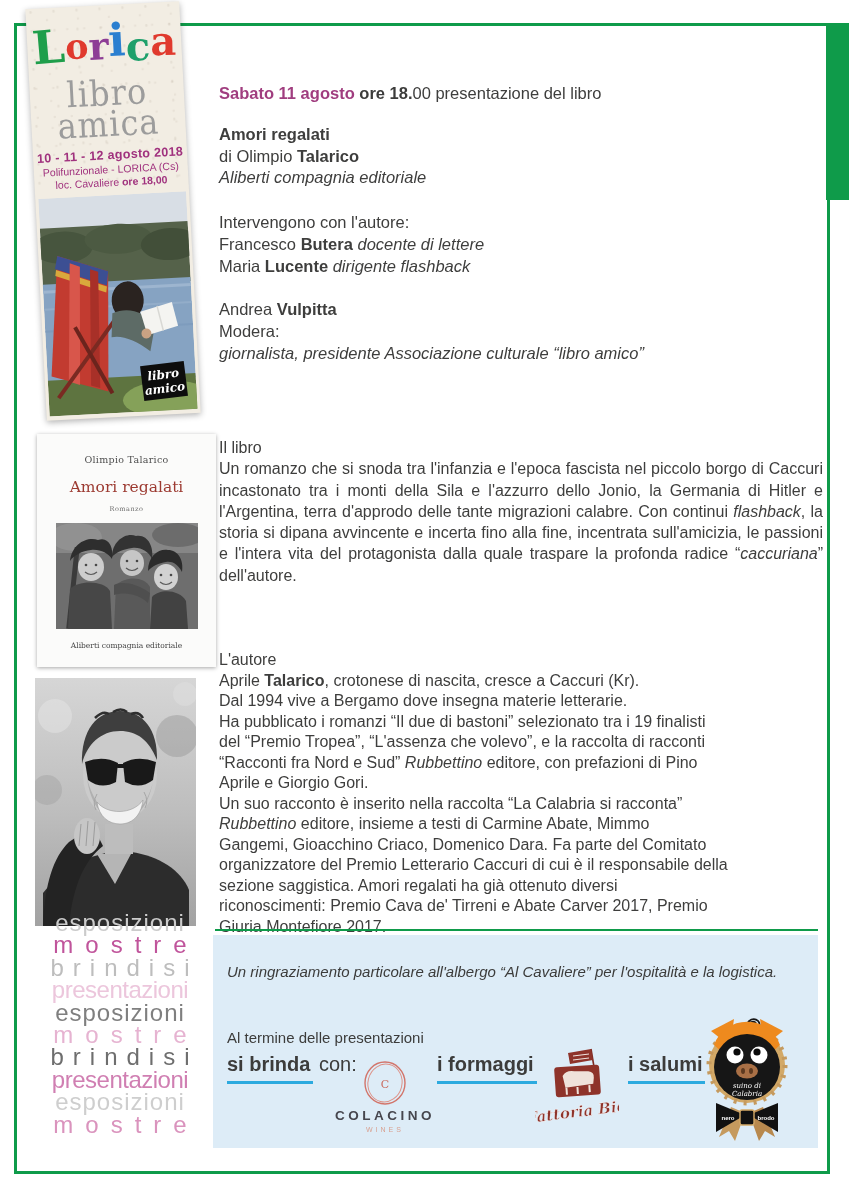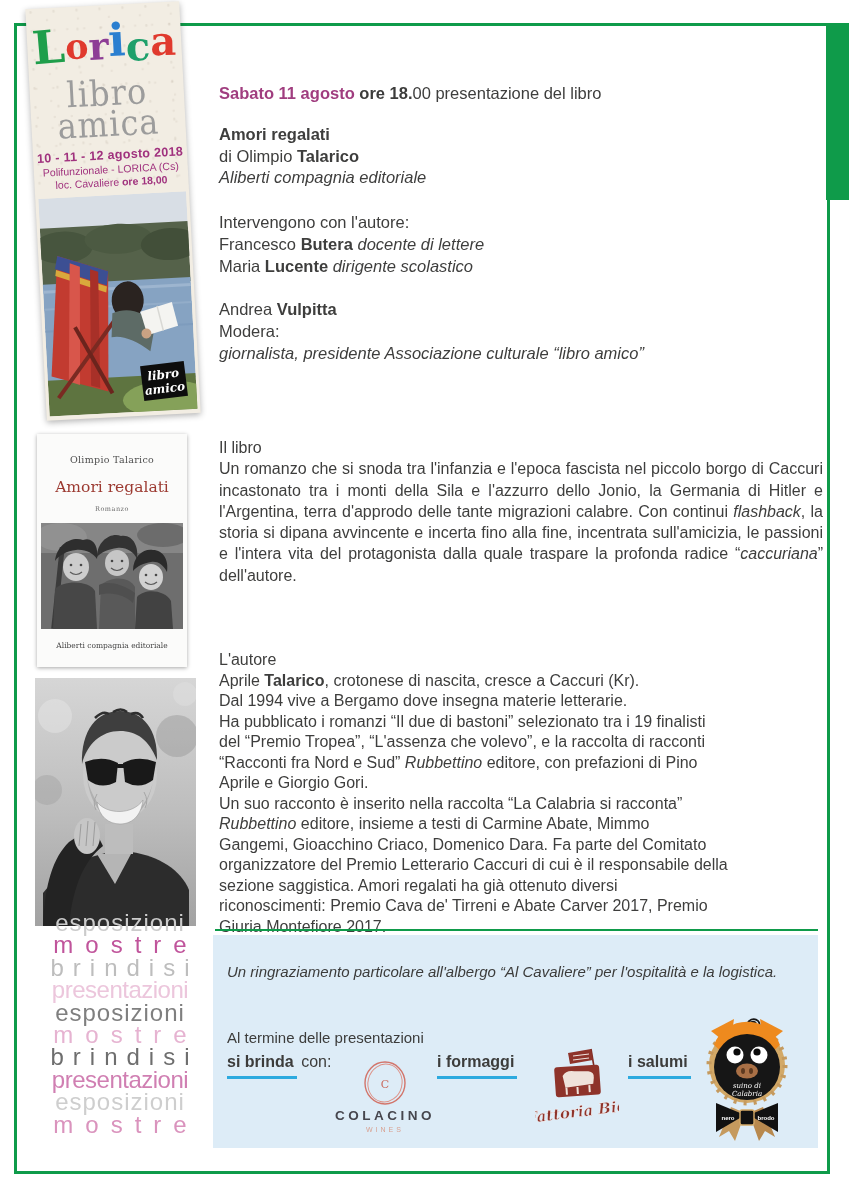--- a/index.html
+++ b/index.html
@@ -41,21 +41,21 @@
     line-height:31px; transform:scaleY(1.1); letter-spacing:1px;
   }
   .poster-dates { margin-top:9px; color:#a0327e; line-height:13.5px; }
   .pd1 { font-size:12.5px; font-weight:bold; letter-spacing:.3px; }
   .pd2, .pd3 { font-size:10.5px; }
   .pd3 b { font-weight:bold; }
   .poster-photo { position:absolute; left:3px; bottom:4px; width:148px; height:218px; }
 
   
   .cover {
-    left:37px; top:434px; width:150px; height:233px;
+    left:37px; top:434px; width:179px; height:233px;
     background:#fbfbfa; box-shadow:0 1px 4px rgba(0,0,0,.35);
     text-align:center; font-family:"DejaVu Serif", serif;
   }
   .cov-author { margin-top:20px; font-size:9.5px; color:#4f4f4f; letter-spacing:.3px; }
   .cov-title  { margin-top:13px; font-size:15.5px; color:#9c3a31; }
   .cov-genre  { margin-top:9px;  font-size:6.5px; color:#6a6a6a; letter-spacing:.5px; }
   .cov-photo  { display:block; margin:10px auto 0 auto; width:142px; height:106px; }
   .cov-pub    { margin-top:12px; font-size:7.5px; color:#454545; }
 
   
@@ -87,21 +87,21 @@
   .about-book p { text-align:justify; }
   .about-author { top:650px; font-size:16px; line-height:20.5px; }
 
   .hr-green { left:215px; top:929px; width:603px; height:2px; background:#0f9b4a; }
 
   
   .bluebox { left:213px; top:935px; width:605px; height:213px; background:#ddecf7; }
   .thanks { position:absolute; left:14px; top:28px; width:580px;
             font-style:italic; font-size:15px; color:#3c3c3b; }
   .after  { position:absolute; left:14px; top:94px; font-size:15px; color:#3c3c3b; }
-  .blabel { position:absolute; font-size:16px; color:#3c3c3b; }
+  .blabel { position:absolute; font-size:20px; color:#3c3c3b; }
   .lbl-brinda   { left:14px;  top:118px; }
   .lbl-formaggi { left:224px; top:118px; }
   .lbl-salumi   { left:415px; top:118px; }
   .ul { display:inline-block; border-bottom:3px solid #2caadf; padding:0 3px 5px 0; font-weight:bold; }
   .logo-colacino { position:absolute; left:112px; top:124px; }
   .logo-fattoria { position:absolute; left:322px; top:110px; }
   .logo-pig      { position:absolute; left:488px; top:76px; }
 </style>
 </head>
 <body>
@@ -245,21 +245,21 @@
 
   <div class="abs rc titleblk">
     <div class="bld">Amori regalati</div>
     <div><span>di Olimpio </span><span class="bld">Talarico</span></div>
     <div class="ital">Aliberti compagnia editoriale</div>
   </div>
 
   <div class="abs rc speakers">
     <div>Intervengono con l'autore:</div>
     <div><span>Francesco </span><span class="bld">Butera</span><span class="ital"> docente di lettere</span></div>
-    <div><span>Maria </span><span class="bld">Lucente</span><span class="ital"> dirigente scolastico</span></div>
+    <div><span>Maria </span><span class="bld">Lucente</span><span class="ital"> dirigente flashback</span></div>
   </div>
 
   <div class="abs rc moderator">
     <div><span>Andrea </span><span class="bld">Vulpitta</span></div>
     <div>Modera:</div>
     <div class="ital">giornalista, presidente Associazione culturale “libro amico”</div>
   </div>
 
   <div class="abs rc about-book">
     <div>Il libro</div>

